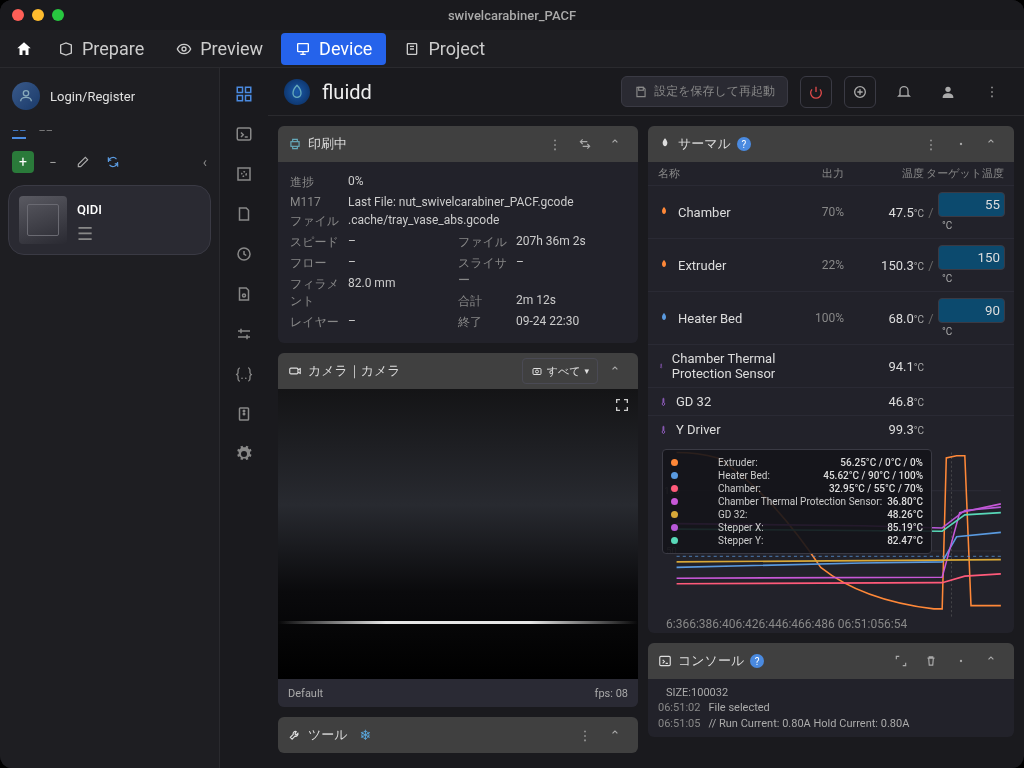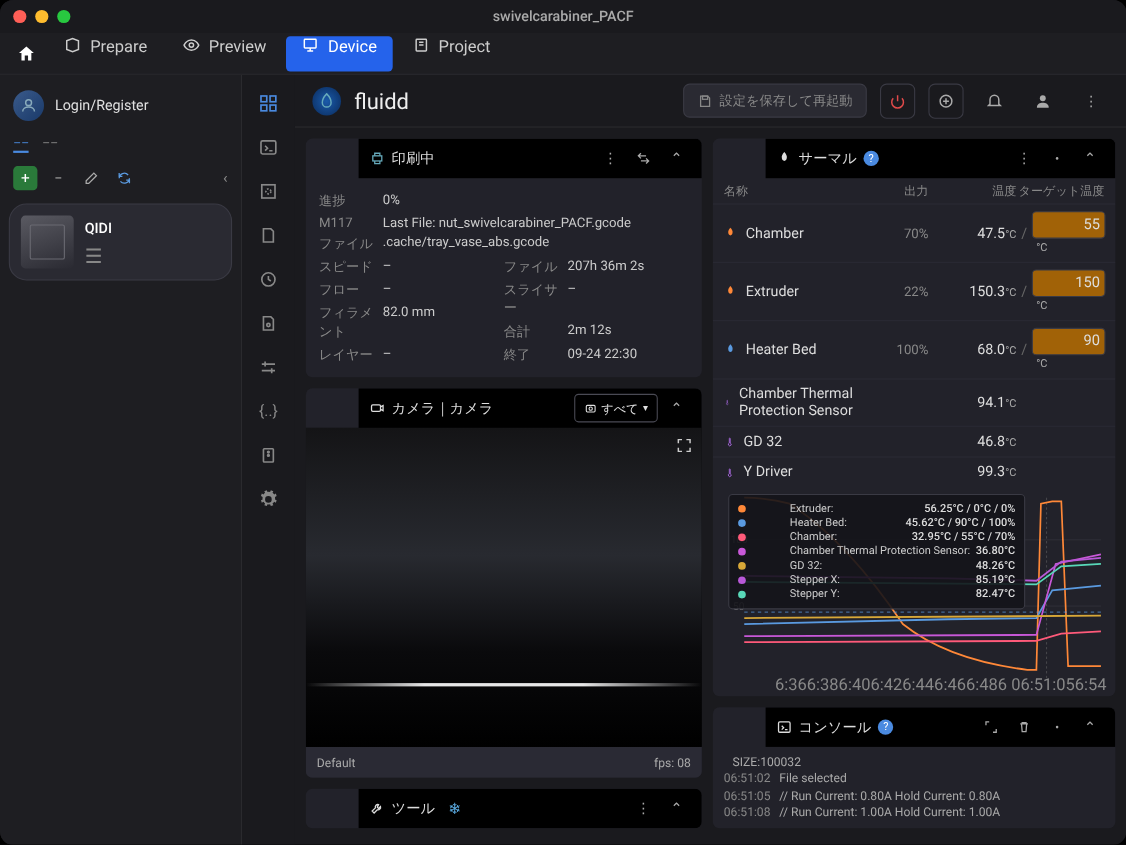--- a/index.html
+++ b/index.html
@@ -8,21 +8,21 @@
 .titlebar { height: 30px; background: #1a1a1e; display: flex; align-items: center; justify-content: center; position: relative; }
 .traffic { position: absolute; left: 12px; display: flex; gap: 8px; }
 .traffic span { width: 12px; height: 12px; border-radius: 50%; }
 .traffic .red { background: #ff5f57; }
 .traffic .yellow { background: #febc2e; }
 .traffic .green { background: #28c840; }
 .title { color: #aaa; font-size: 13px; font-weight: 500; }
 
 .topnav { height: 38px; background: #1e1e22; display: flex; align-items: center; padding: 0 8px; gap: 4px; border-bottom: 1px solid #2a2a2e; }
 .home-btn { width: 32px; height: 32px; display: flex; align-items: center; justify-content: center; color: #fff; }
-.nav-item { height: 32px; padding: 0 14px; display: flex; gap: 8px; color: #ccc; font-size: 15px; border-radius: 4px; }
+.nav-item { height: 32px; padding: 0 14px; display: flex; align-items: center; gap: 8px; color: #ccc; font-size: 18px; border-radius: 4px; }
 .nav-item.active { background: #2563eb; color: #fff; }
 .nav-icon { width: 16px; height: 16px; display: flex; align-items: center; justify-content: center; }
 
 .body { flex: 1; display: flex; overflow: hidden; }
 
 
 .left { width: 220px; background: #1e1e22; border-right: 1px solid #2a2a2e; display: flex; flex-direction: column; padding: 8px; gap: 8px; }
 .login-row { display: flex; align-items: center; gap: 10px; padding: 6px 4px; }
 .avatar-circle { width: 28px; height: 28px; border-radius: 50%; background: linear-gradient(135deg,#3a5a8a,#1a3a6a); display: flex; align-items: center; justify-content: center; }
 .avatar-circle svg { width: 16px; height: 16px; }
@@ -52,21 +52,21 @@
 .hdr-icon { width: 32px; height: 32px; display: flex; align-items: center; justify-content: center; color: #aaa; border-radius: 6px; }
 .hdr-icon.power { color: #e04a4a; border: 1px solid #3a3a44; }
 .hdr-icon.plus-c { border: 1px solid #3a3a44; }
 
 .panels { flex: 1; display: flex; gap: 10px; padding: 10px; overflow: hidden; }
 .col { display: flex; flex-direction: column; gap: 10px; }
 .col-left { width: 360px; }
 .col-right { flex: 1; }
 
 .card { background: #22222a; border-radius: 6px; overflow: hidden; }
-.card-header { height: 36px; background: #000000; display: flex; align-items: center; padding: 0 10px; gap: 8px; margin-left: 48px; }
+.card-header { height: 36px; background: #404040; display: flex; align-items: center; padding: 0 10px; gap: 8px; }
 .card-header .title-t { color: #ddd; font-size: 13px; display: flex; align-items: center; gap: 6px; }
 .card-header .hdr-actions { margin-left: auto; display: flex; gap: 4px; }
 .card-header .hdr-actions .hbtn { width: 26px; height: 26px; display: flex; align-items: center; justify-content: center; color: #aaa; }
 .help-badge { width: 14px; height: 14px; border-radius: 50%; background: #4a8ae0; color: #fff; font-size: 10px; display: flex; align-items: center; justify-content: center; }
 
 .print-body { padding: 10px 12px; font-size: 12px; color: #aaa; }
 .print-body .row { display: flex; padding: 2px 0; }
 .print-body .k { width: 58px; color: #888; }
 .print-body .v { color: #ccc; }
 .print-stats { display: flex; }
@@ -89,35 +89,35 @@
 .thermal-hdr-row .th-power { width: 50px; text-align: right; }
 .thermal-hdr-row .th-temp { width: 80px; text-align: right; }
 .thermal-hdr-row .th-target { width: 80px; text-align: right; }
 .heater-row { display: flex; align-items: center; padding: 6px 10px; border-top: 1px solid #2a2a34; font-size: 13px; }
 .heater-row .h-name { flex: 1; display: flex; align-items: center; gap: 8px; color: #ddd; }
 .heater-row .h-power { width: 50px; text-align: right; color: #888; font-size: 12px; }
 .heater-row .h-temp { width: 80px; text-align: right; color: #ddd; }
 .heater-row .h-temp .unit { font-size: 10px; color: #aaa; }
 .heater-row .h-slash { width: 14px; text-align: center; color: #666; }
 .heater-row .h-target { width: 66px; }
-.heater-row .h-target input { width: 67px; background: #a16207; border: 1px solid #3a3a44; color: #ddd; padding: 4px 4px; text-align: right; border-radius: 4px; }
+.heater-row .h-target input { width: 67px; background: #0c4a6e; border: 1px solid #3a3a44; color: #ddd; padding: 4px 4px; text-align: right; border-radius: 4px; }
 .heater-row .h-target .unit { font-size: 10px; color: #aaa; margin-left: 4px; }
 .flame { width: 12px; height: 12px; }
 .flame.orange { color: #ff8838; }
 .flame.blue { color: #5a9ae0; }
 .thermo { width: 10px; height: 14px; }
 
 .chart-body { position: relative; height: 190px; padding: 4px 8px 0 8px; }
 .legend-box { position: absolute; left: 14px; top: 6px; background: rgba(20,20,26,0.9); border: 1px solid #3a3a44; border-radius: 4px; padding: 6px 8px; font-size: 10px; min-width: 270px; z-index: 10; }
 .legend-box .lg-row { display: flex; align-items: center; padding: 1px 0; }
 .legend-box .lg-dot { width: 7px; height: 7px; border-radius: 50%; margin-right: 6px; }
 .legend-box .lg-name { color: #ccc; margin-left: 34px; }
 .legend-box .lg-val { margin-left: auto; color: #ddd; font-weight: 500; }
 .chart-svg { width: 100%; height: 100%; }
-.chart-axis { position: absolute; left: 18px; right: 8px; bottom: 2px; display: flex; justify-content: flex-end; font-size: 15px; color: #888; }
+.chart-axis { position: absolute; left: 18px; right: 8px; bottom: 2px; display: flex; justify-content: flex-start; font-size: 12px; color: #888; }
 
 .console-body { padding: 6px 10px; font-family: monospace; font-size: 11px; color: #aaa; line-height: 1.4; }
 .console-body .cl { display: flex; gap: 8px; }
 .console-body .ts { color: #888; }
 
 .tool-icon-sp { color: #5aaae0; margin-left: 6px; font-size: 14px; }
 </style>
 </head>
 <body>
 
@@ -659,23 +659,19 @@
                   <span>SIZE:100032</span>
                 </div>
                 <div class="cl">
                   <span class="ts">06:51:02</span>
                   <span>File selected</span>
                 </div>
                 <div class="cl">
                   <span class="ts">06:51:05</span>
                   <span>// Run Current: 0.80A Hold Current: 0.80A</span>
                 </div>
-                <div class="cl">
-                  <span class="ts">06:51:08</span>
-                  <span>// Run Current: 1.00A Hold Current: 1.00A</span>
-                </div>
               </div>
           </div>
         </div>
       </div>
     </div>
   </div>
 </div>
 
 </body></html>

